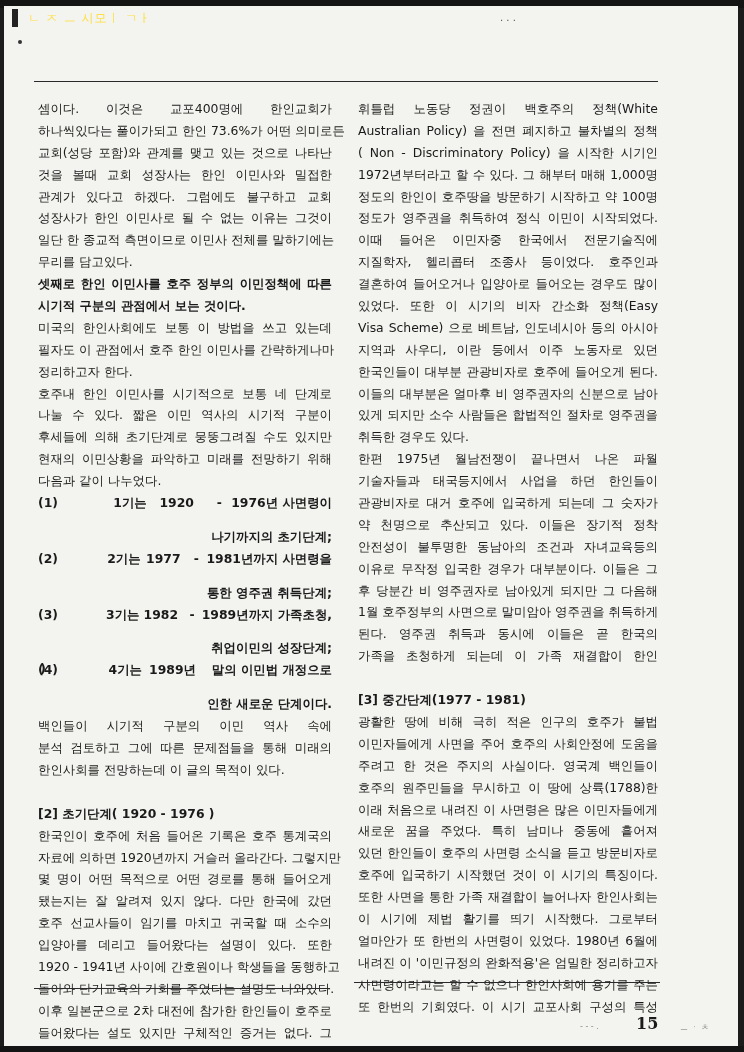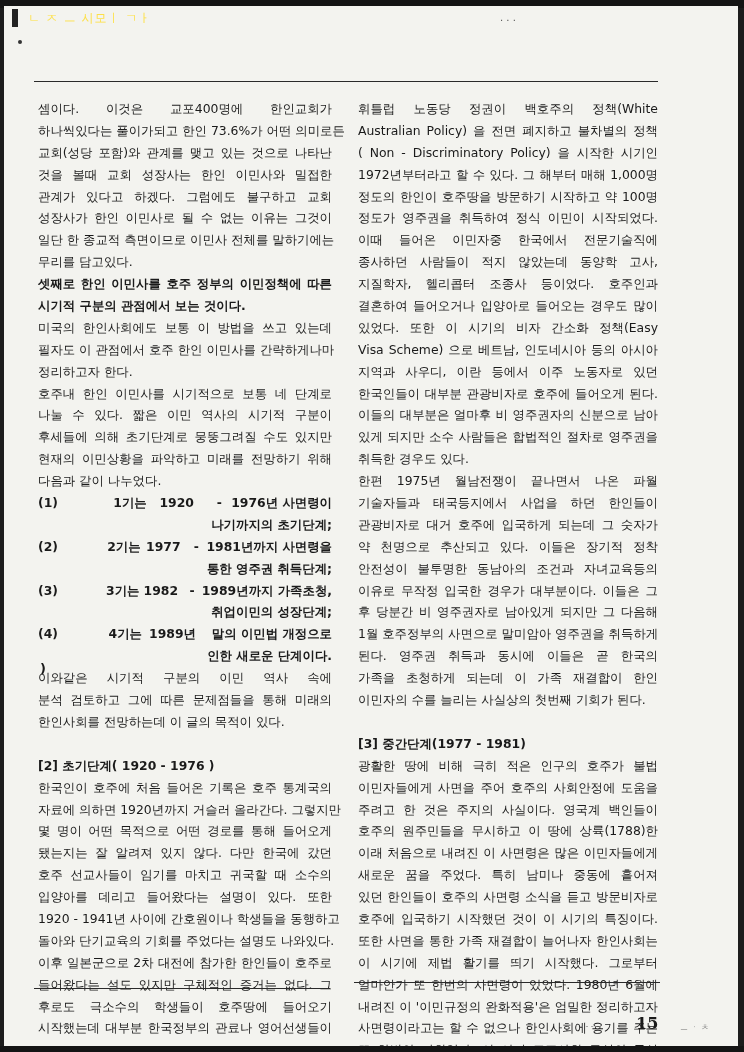--- a/index.html
+++ b/index.html
@@ -38,21 +38,21 @@
     font-family: "DejaVu Sans", sans-serif;
   }
   .col.left { left: 38px; width: 294px; }
   .col.right { left: 358px; width: 300px; }
   .ln {
     display: block; white-space: nowrap; height: 21.9px;
     text-align: justify; text-align-last: justify;
   }
   .ln.short { text-align-last: left; }
   .ln.bold { font-weight: bold; }
-  .ln.right-al { text-align: left; text-align-last: right; font-weight: bold; }
+  .ln.right-al { text-align: left; text-align-last: right; font-weight: bold; margin-top: 12px; }
   .ln.gap { height: 21.9px; }
   .ln.head { font-weight: bold; text-align-last: left; }
   .stage-row { display: flex; white-space: nowrap; height: 21.9px; font-weight: bold; }
   .stage-row span { display: inline-block; }
   .stage-row .num { width: 48px; }
   .stage-row .per { width: 58px; margin-left: 37px; }
   .stage-row .from { width: 60px; }
   .stage-row .dash { width: 30px; text-align: center; }
   .stage-row .rest { flex: 1; text-align: justify; text-align-last: justify; }
   .page-number {
@@ -125,21 +125,21 @@
   <span class="ln right-al">취업이민의 성장단계;</span>
 
   <div class="stage-row">
     <span class="num">(4)</span>
     <span class="per">4기는</span>
     <span class="from" style="width:90px">1989년</span>
     <span class="rest">말의 이민법 개정으로</span>
   </div>
   <span class="ln right-al">인한 새로운 단계이다.</span>
 
-  <span class="ln">이와같은 시기적 구분의 이민 역사 속에</span>
+  <span class="ln">백인들이 시기적 구분의 이민 역사 속에</span>
   <span class="ln">분석 검토하고 그에 따른 문제점들을 통해 미래의</span>
   <span class="ln short">한인사회를 전망하는데 이 글의 목적이 있다.</span>
   <span class="ln gap"></span>
   <span class="ln head">[2] 초기단계( 1920 - 1976 )</span>
   <span class="ln"> 한국인이 호주에 처음 들어온 기록은 호주 통계국의</span>
   <span class="ln">자료에 의하면 1920년까지 거슬러 올라간다. 그렇지만</span>
   <span class="ln">몇 명이 어떤 목적으로 어떤 경로를 통해 들어오게</span>
   <span class="ln">됐는지는 잘 알려져 있지 않다.  다만 한국에 갔던</span>
   <span class="ln">호주 선교사들이 임기를 마치고 귀국할 때 소수의</span>
   <span class="ln">입양아를 데리고 들어왔다는 설명이 있다.   또한</span>
@@ -154,41 +154,39 @@
 <div class="paren-mark">)</div>
 
 <div class="col right">
   <span class="ln">휘틀럽 노동당 정권이 백호주의 정책(White</span>
   <span class="ln">Australian Policy) 을 전면 폐지하고 불차별의 정책</span>
   <span class="ln">( Non - Discriminatory Policy) 을 시작한 시기인</span>
   <span class="ln">1972년부터라고 할 수 있다.  그 해부터 매해 1,000명</span>
   <span class="ln">정도의 한인이 호주땅을 방문하기 시작하고 약 100명</span>
   <span class="ln">정도가 영주권을 취득하여 정식 이민이 시작되었다.</span>
   <span class="ln">이때 들어온 이민자중 한국에서 전문기술직에</span>
-  <span class="ln">종사하던 사람들이 적지 않았는데 동양학 고사,</span>
   <span class="ln">지질학자, 헬리콥터 조종사 등이었다.  호주인과</span>
   <span class="ln">결혼하여 들어오거나 입양아로 들어오는 경우도 많이</span>
   <span class="ln">있었다.  또한 이 시기의 비자 간소화 정책(Easy</span>
   <span class="ln">Visa Scheme) 으로 베트남, 인도네시아 등의 아시아</span>
   <span class="ln">지역과 사우디, 이란 등에서 이주 노동자로 있던</span>
   <span class="ln">한국인들이 대부분 관광비자로 호주에 들어오게 된다.</span>
   <span class="ln">이들의 대부분은 얼마후 비 영주권자의 신분으로 남아</span>
   <span class="ln">있게 되지만 소수 사람들은 합법적인 절차로 영주권을</span>
   <span class="ln short">취득한 경우도 있다.</span>
   <span class="ln">한편 1975년 월남전쟁이 끝나면서 나온 파월</span>
   <span class="ln">기술자들과 태국등지에서 사업을 하던 한인들이</span>
   <span class="ln">관광비자로 대거 호주에 입국하게 되는데 그 숫자가</span>
   <span class="ln">약 천명으로 추산되고 있다.  이들은 장기적 정착</span>
   <span class="ln">안전성이 불투명한 동남아의 조건과 자녀교육등의</span>
   <span class="ln">이유로 무작정 입국한 경우가 대부분이다.  이들은 그</span>
   <span class="ln">후 당분간 비 영주권자로 남아있게 되지만 그 다음해</span>
   <span class="ln">1월 호주정부의 사면으로 말미암아 영주권을 취득하게</span>
   <span class="ln">된다.  영주권 취득과 동시에 이들은 곧 한국의</span>
   <span class="ln">가족을 초청하게 되는데 이 가족 재결합이 한인</span>
-  <span class="ln short">이민자의 수를 늘리는 사실상의 첫번째 기회가 된다.</span>
   <span class="ln gap"></span>
   <span class="ln head">[3] 중간단계(1977 - 1981)</span>
   <span class="ln"> 광활한 땅에 비해 극히 적은 인구의 호주가 불법</span>
   <span class="ln">이민자들에게 사면을 주어 호주의 사회안정에 도움을</span>
   <span class="ln">주려고 한 것은 주지의 사실이다.  영국계 백인들이</span>
   <span class="ln">호주의 원주민들을 무시하고 이 땅에 상륙(1788)한</span>
   <span class="ln">이래 처음으로 내려진 이 사면령은 많은 이민자들에게</span>
   <span class="ln">새로운 꿈을 주었다.  특히 남미나 중동에 흩어져</span>
   <span class="ln">있던 한인들이 호주의 사면령 소식을 듣고 방문비자로</span>
   <span class="ln">호주에 입국하기 시작했던 것이 이 시기의 특징이다.</span>

